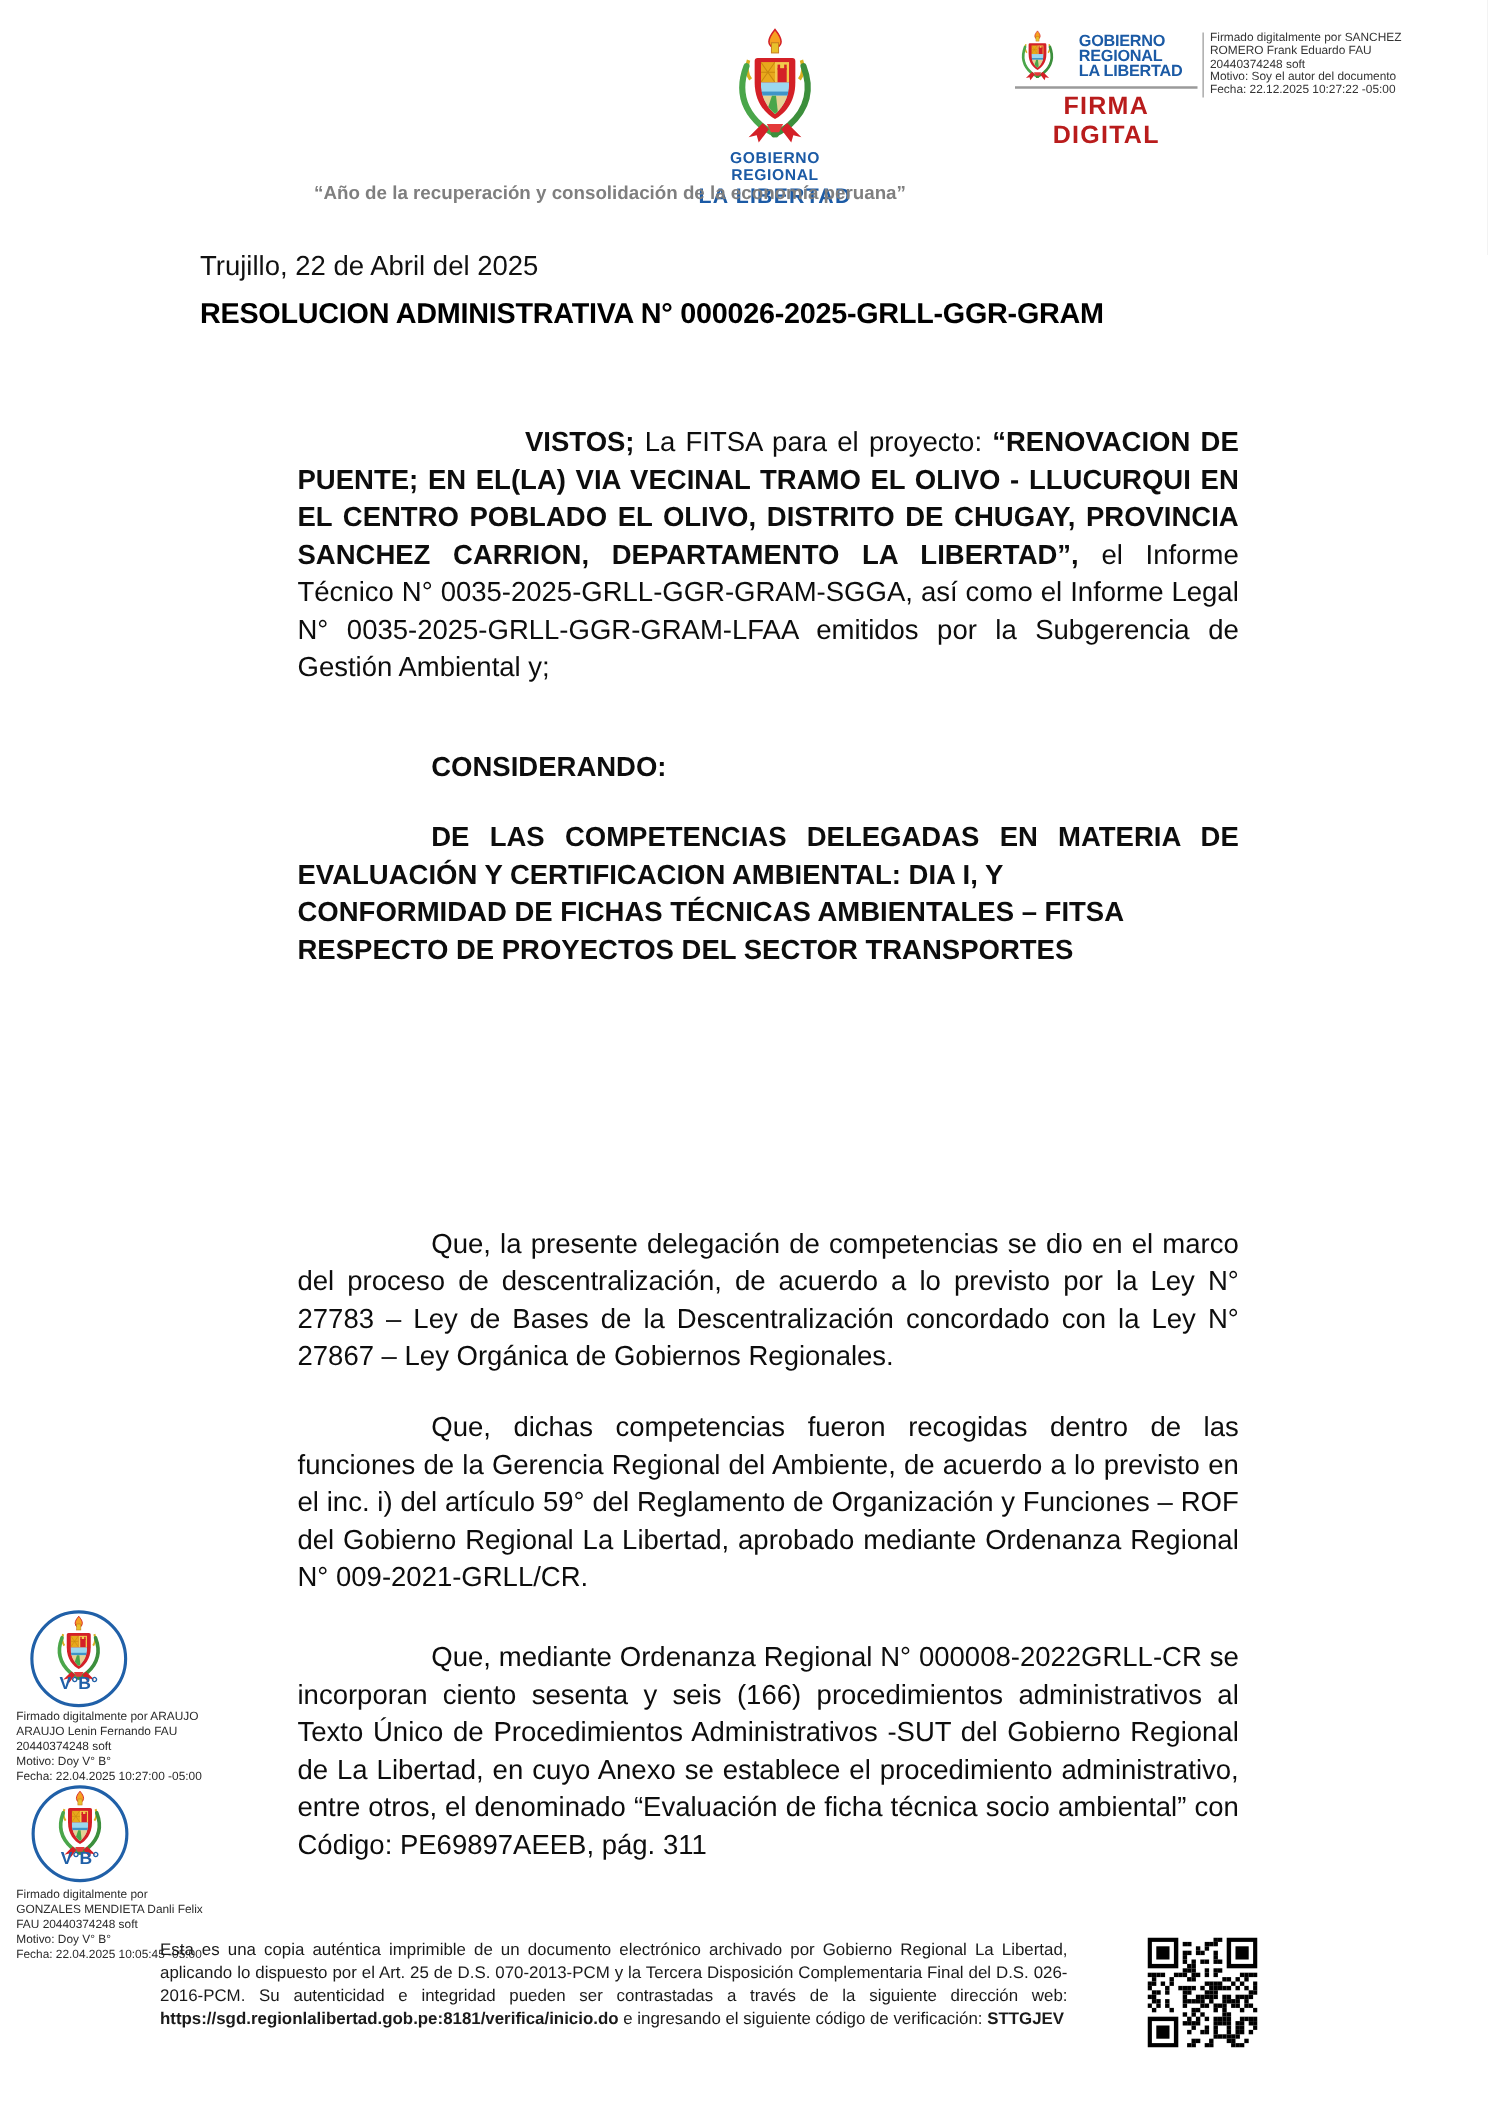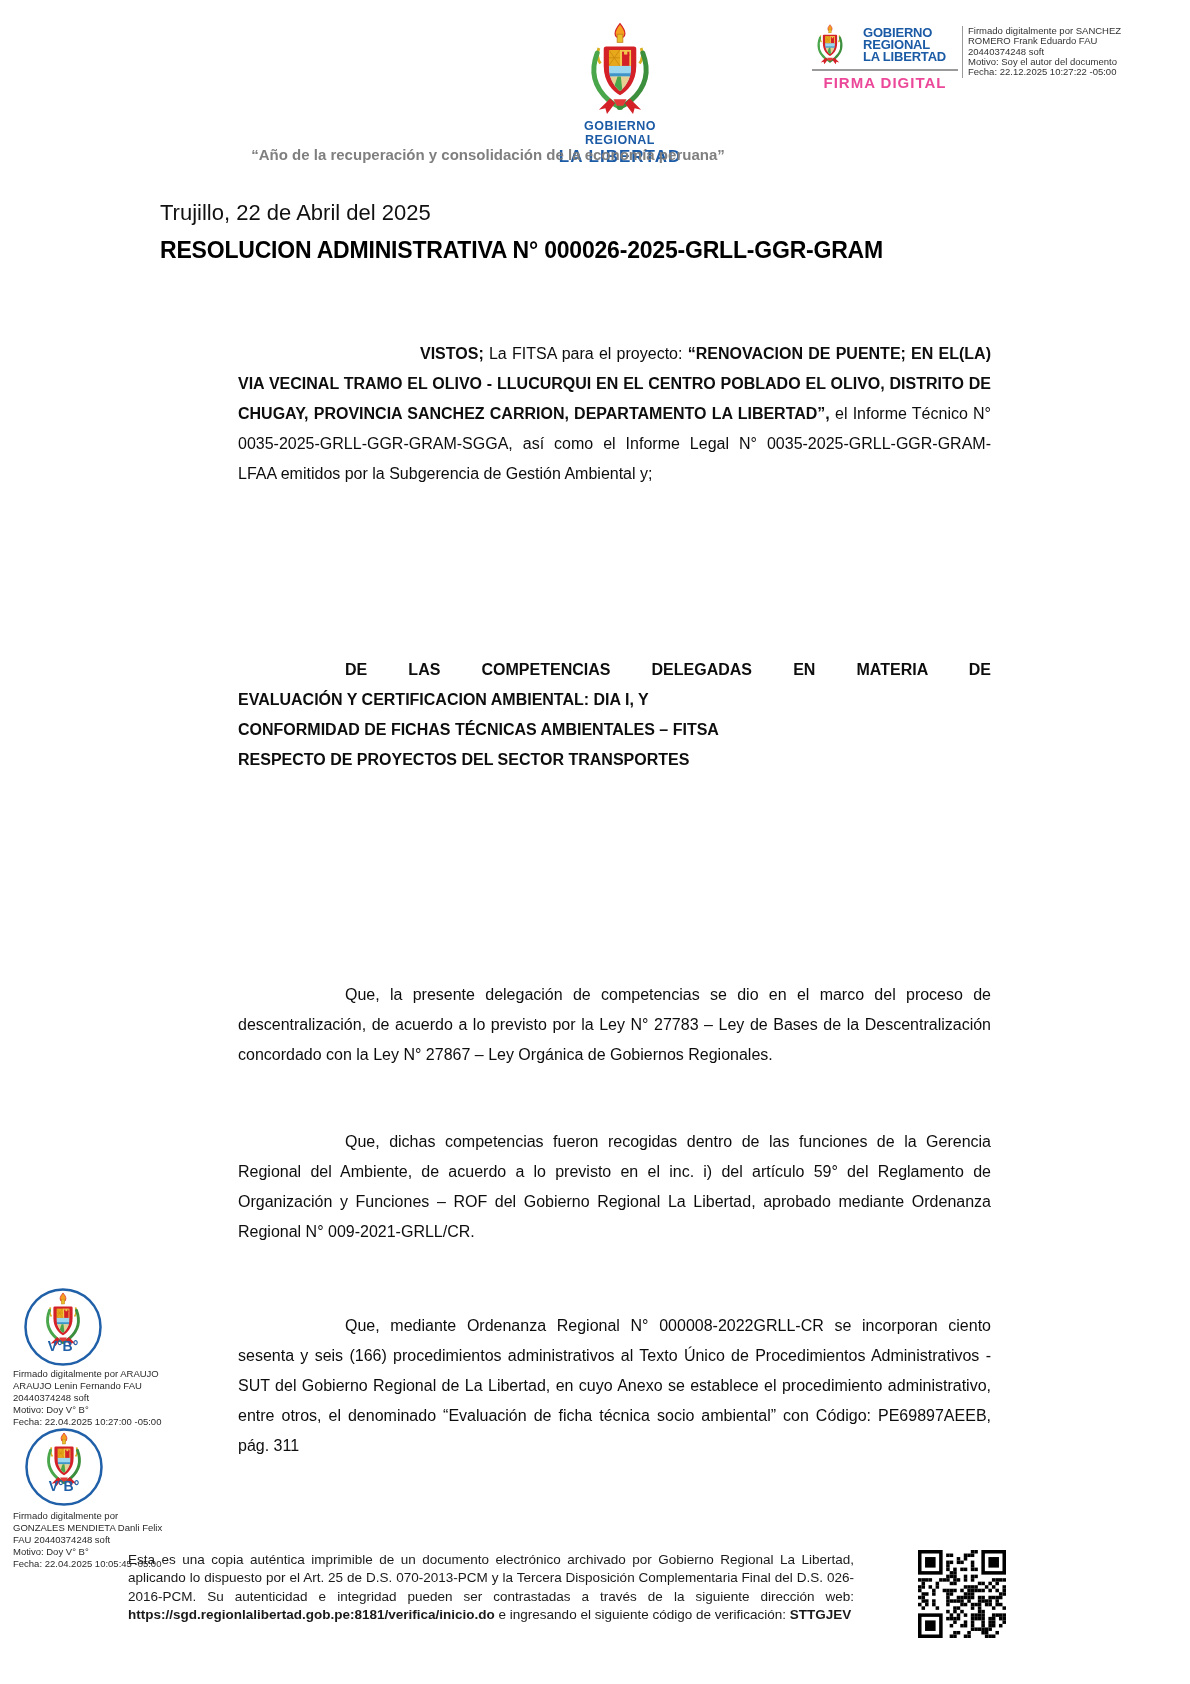--- a/index.html
+++ b/index.html
@@ -14,29 +14,29 @@
   .seal-org1{font-size:12.5px;font-weight:700;color:#1b5aa5;letter-spacing:.5px;margin-top:1px;}
   .seal-org2{font-size:17px;font-weight:700;color:#1b5aa5;letter-spacing:1px;}
   .motto{position:absolute;left:0;top:146px;width:976px;text-align:center;
          font-size:15px;font-weight:700;color:#7f7f7f;}
   .badge{position:absolute;left:812px;top:24px;width:330px;}
   .badge-left{position:absolute;left:0;top:0;width:146px;}
   .badge-logo-row{display:flex;align-items:center;gap:15px;}
   .badge-logo-row .coat{width:36px;height:42px;flex:0 0 auto;}
   .badge-org{font-size:13px;line-height:12px;font-weight:700;color:#1b5aa5;letter-spacing:-.2px;}
   .badge-rule{border-bottom:2px solid #9a9a9a;margin-top:3px;width:146px;}
-  .badge-label{font-size:15px;font-weight:700;color:#ec4899;text-align:center;letter-spacing:1px;margin-top:3px;}
+  .badge-label{font-size:20px;font-weight:700;color:#b91c1c;text-align:center;letter-spacing:1px;margin-top:3px;}
   .badge-divider{position:absolute;left:150px;top:2px;width:1px;height:52px;background:#9a9a9a;}
   .badge-signer{position:absolute;left:156px;top:2px;width:174px;
                 font-size:9.5px;line-height:10.3px;color:#333;}
   
   .place-date{position:absolute;left:160px;top:200px;font-size:22px;color:#111;}
   .doc-title{position:absolute;left:160px;top:237px;margin:0;font-size:23px;font-weight:700;
              color:#000;letter-spacing:-.2px;}
-  .para{position:absolute;left:238px;width:753px;margin:0;font-size:16px;line-height:30px;
+  .para{position:absolute;left:238px;width:753px;margin:0;font-size:22px;line-height:30px;
         text-align:justify;color:#0d0d0d;}
   .ind-lg{text-indent:182px;}
   .ind{text-indent:107px;}
   .b{font-weight:700;}
   .vistos{top:339px;}
   .considerando{top:599px;font-weight:700;}
   .heading{top:655px;font-weight:700;}
   .heading .hline{height:30px;white-space:nowrap;}
   .heading .hline.first{text-indent:107px;text-align:justify;text-align-last:justify;white-space:normal;}
   .p1{top:827px;}
@@ -126,20 +126,21 @@
     </div>
   </div>
 
   <div class="motto">“Año de la recuperación y consolidación de la economía peruana”</div>
 
   <div class="place-date">Trujillo, 22 de Abril del 2025</div>
   <h1 class="doc-title">RESOLUCION ADMINISTRATIVA N° 000026-2025-GRLL-GGR-GRAM</h1>
 
   <p class="para vistos ind-lg"><span class="b">VISTOS;</span><span> La FITSA para el proyecto: </span><span class="b">“RENOVACION DE PUENTE; EN EL(LA) VIA VECINAL TRAMO EL OLIVO - LLUCURQUI EN EL CENTRO POBLADO EL OLIVO, DISTRITO DE CHUGAY, PROVINCIA SANCHEZ CARRION, DEPARTAMENTO LA LIBERTAD”, </span><span>el Informe Técnico N° 0035-2025-GRLL-GGR-GRAM-SGGA, así como el Informe Legal N° 0035-2025-GRLL-GGR-GRAM-LFAA emitidos por la Subgerencia de Gestión Ambiental y;</span></p>
 
+  <p class="para considerando ind">CONSIDERANDO:</p>
 
   <div class="para heading">
     <div class="hline first">DE LAS COMPETENCIAS DELEGADAS EN MATERIA DE</div>
     <div class="hline">EVALUACIÓN Y CERTIFICACION AMBIENTAL: DIA I, Y</div>
     <div class="hline">CONFORMIDAD DE FICHAS TÉCNICAS AMBIENTALES – FITSA</div>
     <div class="hline">RESPECTO DE PROYECTOS DEL SECTOR TRANSPORTES</div>
   </div>
 
   <p class="para p2 ind">Que, la presente delegación de competencias se dio en el marco del proceso de descentralización, de acuerdo a lo previsto por la Ley N° 27783 – Ley de Bases de la Descentralización concordado con la Ley N° 27867 – Ley Orgánica de Gobiernos Regionales.</p>
   <p class="para p3 ind">Que, dichas competencias fueron recogidas dentro de las funciones de la Gerencia Regional del Ambiente, de acuerdo a lo previsto en el inc. i) del artículo 59° del Reglamento de Organización y Funciones – ROF del Gobierno Regional La Libertad, aprobado mediante Ordenanza Regional N° 009-2021-GRLL/CR.</p>

